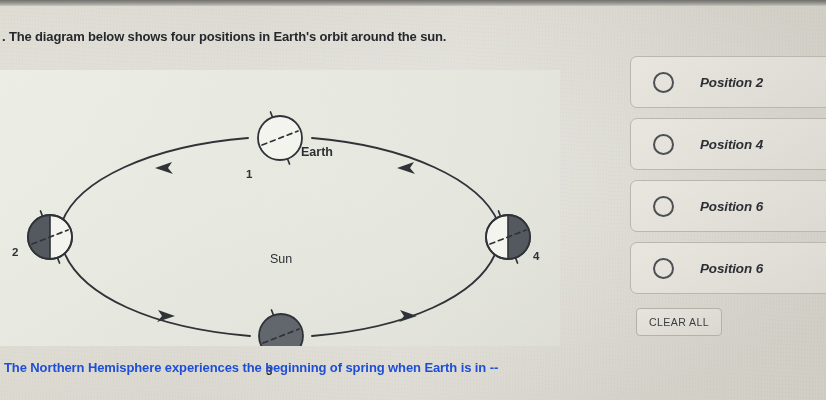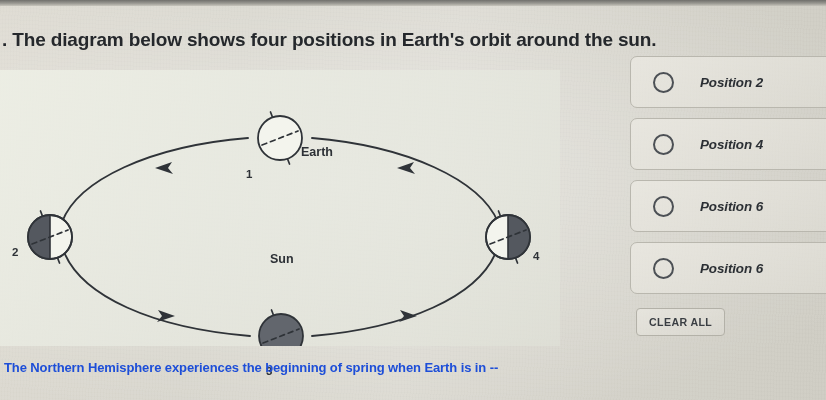--- a/index.html
+++ b/index.html
@@ -39,21 +39,21 @@
     width: 826px; height: 6px;
     background: linear-gradient(180deg, #5d5d5a 0%, #8e8d87 55%, #c4c2b9 100%);
     opacity: 0.85;
   }
 
   #prompt-top {
     position: absolute;
     left: 2px;
     top: 29px;
     width: 620px;
-    font-size: 19px;
+    font-size: 13px;
     font-weight: 700;
     color: #25282c;
     letter-spacing: -0.15px;
     white-space: nowrap;
   }
 
   #prompt-bottom {
     position: absolute;
     left: 4px;
     top: 360px;
@@ -80,21 +80,21 @@
     left: 0; top: 0;
   }
 
   .dlabel {
     position: absolute;
     font-family: "Liberation Sans", sans-serif;
     color: #2d3136;
     white-space: nowrap;
   }
   #label-earth { left: 301px; top: 75px; font-size: 12.5px; font-weight: 600; }
-  #label-sun   { left: 270px; top: 182px; font-size: 12.5px; font-weight: 700; }
+  #label-sun   { left: 270px; top: 182px; font-size: 12.5px; font-weight: 400; }
   #label-1 { left: 246px; top: 98px;  font-size: 11.5px; font-weight: 700; }
   #label-2 { left: 12px;  top: 176px; font-size: 11.5px; font-weight: 700; }
   #label-3 { left: 266px; top: 295px; font-size: 11.5px; font-weight: 700; }
   #label-4 { left: 533px; top: 180px; font-size: 11.5px; font-weight: 700; }
 
   
   #options {
     position: absolute;
     left: 630px;
     top: 56px;
@@ -131,21 +131,21 @@
 
   #clear-all {
     position: absolute;
     left: 636px;
     top: 308px;
     padding: 7px 12px 7px 12px;
     border: 1px solid #b3b1a8;
     border-radius: 4px;
     background: linear-gradient(160deg, rgba(236,234,227,0.70), rgba(223,221,213,0.50));
     font-size: 10.6px;
-    font-weight: 700;
+    font-weight: 400;
     letter-spacing: 0.4px;
     color: #3a3e43;
     display: inline-block;
     text-align: center;
   }
 </style>
 </head>
 <body>
 
 <div id="page"></div>

